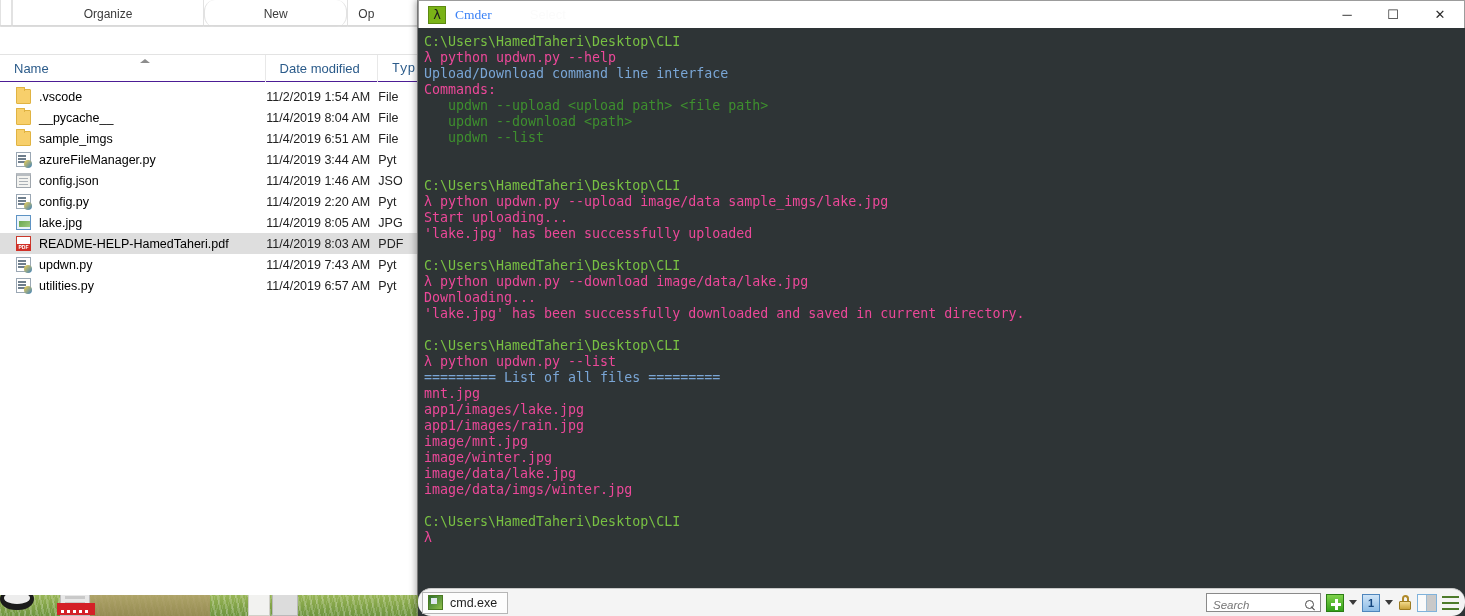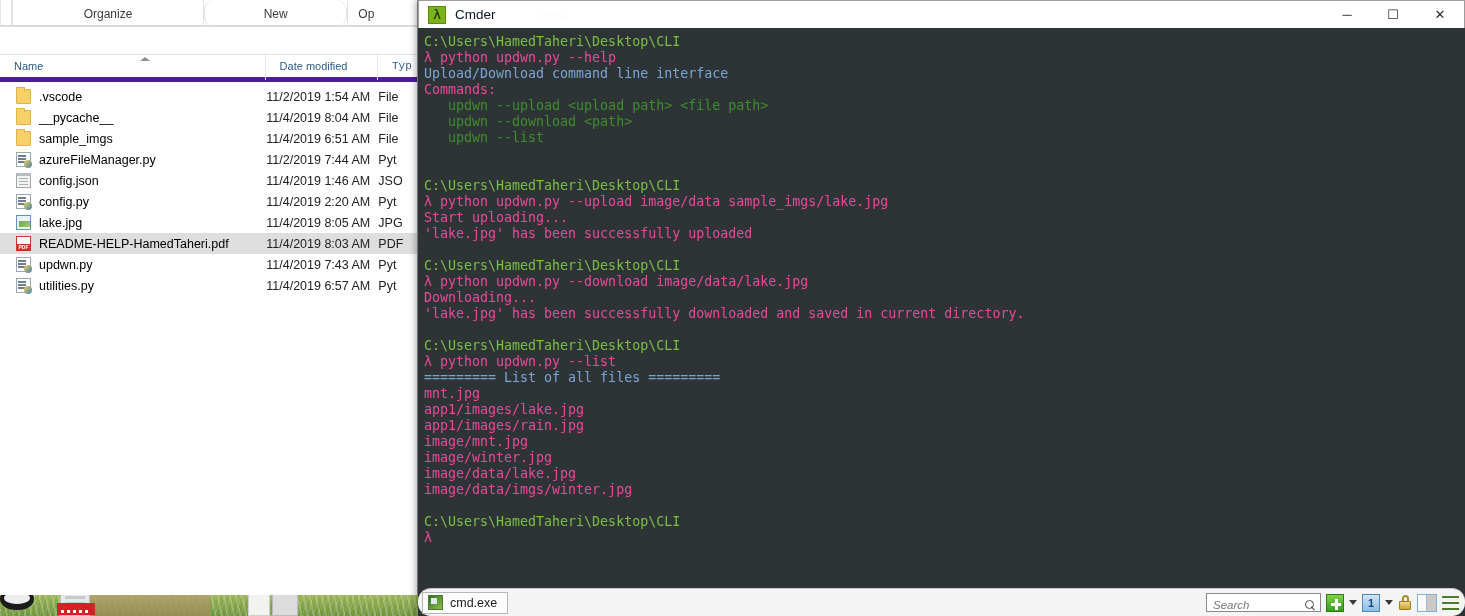--- a/index.html
+++ b/index.html
@@ -71,22 +71,22 @@
   .rg1 { width:12px; }
   .rg2 { width:193px; }
   .rg3 { width:144px;border-radius:11px; }
   .rg4 { width:70px; justify-content:flex-start; padding-left:10px; border-right:none;}
   .ribbon-underline { position:absolute; left:0; right:0; bottom:0; height:1px; background:#d9d9d9; }
 
   .addressbar { height:28px; background:#fff; border-bottom:1px solid #e3e3e3; }
 
   .col-header {
     height:27px; display:flex; align-items:center;
-    border-bottom:5px solid #4c1d95; background:#ffffff;
-    font-size:11px; color:#2b5b8a; position:relative;
+    border-bottom:1px solid #4c1d95; background:#ffffff;
+    font-size:13px; color:#2b5b8a; position:relative;
   }
   .col { padding-left:14px; height:27px; line-height:27px; border-right:1px solid #e8e8e8; position:relative; }
   .col-name { width:275px; }
   .col-date { width:116px; }
   .col-type { width:40px; border-right:none;font-family:Liberation Mono, monospace; }
   .sort-caret {
     position:absolute; left:140px; top:4px; width:0; height:0;
     border-left:5px solid transparent; border-right:5px solid transparent;
     border-bottom:4px solid #8d8d8d;
   }
@@ -133,21 +133,21 @@
   }
   .cm-title {
     height:28px; background:#ffffff; border:1px solid #9c9c9c; border-bottom:none;
     display:flex; align-items:center; position:relative;
   }
   .cm-logo {
     width:18px; height:18px; margin-left:9px; background:#7ab317;
     border:1px solid #5d8a11; display:flex; align-items:center; justify-content:center;
     color:#1d1d1d; font-size:13px; line-height:1; font-family:"DejaVu Sans", sans-serif;
   }
-  .cm-title-text { margin-left:9px; font-size:13.5px; color:#0f172a; }
+  .cm-title-text { margin-left:9px; font-size:13.5px; color:#3b82f6;font-family:Liberation Serif, serif; }
   .cm-ghost { margin-left:38px; font-size:13px; color:#fbfbfb; }
   .cm-winbtns { margin-left:auto; display:flex; height:28px; }
   .cm-btn {
     width:46px; height:28px; display:flex; align-items:center; justify-content:center;
     font-size:13px; color:#2b2b2b;
   }
   .cm-btn.close { width:48px; }
 
   .cm-body {
     position:absolute; left:0; top:28px; right:0; bottom:28px;
@@ -283,21 +283,21 @@
             <span class="fname">sample_imgs</span>
           </div>
           <div class="fr-date">11/4/2019 6:51 AM</div>
           <div class="fr-type">File</div>
         </div>
         <div class="file-row">
           <div class="fr-name">
             <span class="ic ic-py"></span>
             <span class="fname">azureFileManager.py</span>
           </div>
-          <div class="fr-date">11/2/2019 7:44 AM</div>
+          <div class="fr-date">11/4/2019 3:44 AM</div>
           <div class="fr-type">Pyt</div>
         </div>
         <div class="file-row">
           <div class="fr-name">
             <span class="ic ic-json"></span>
             <span class="fname">config.json</span>
           </div>
           <div class="fr-date">11/4/2019 1:46 AM</div>
           <div class="fr-type">JSO</div>
         </div>

